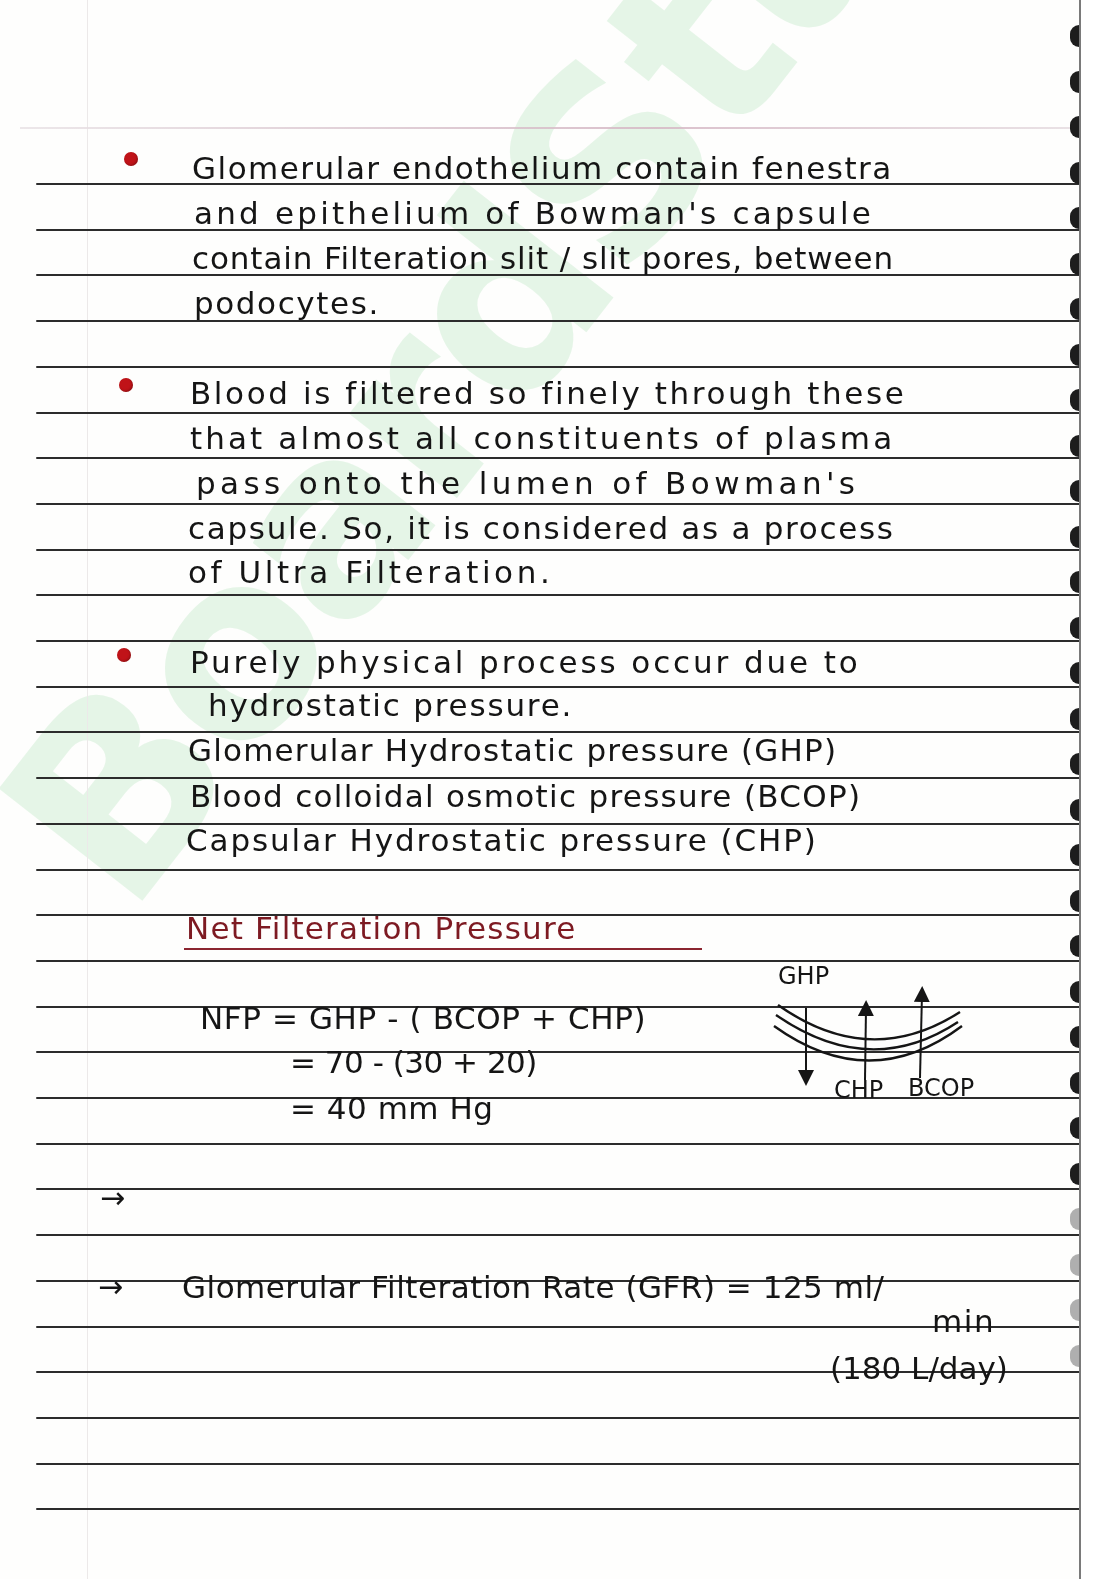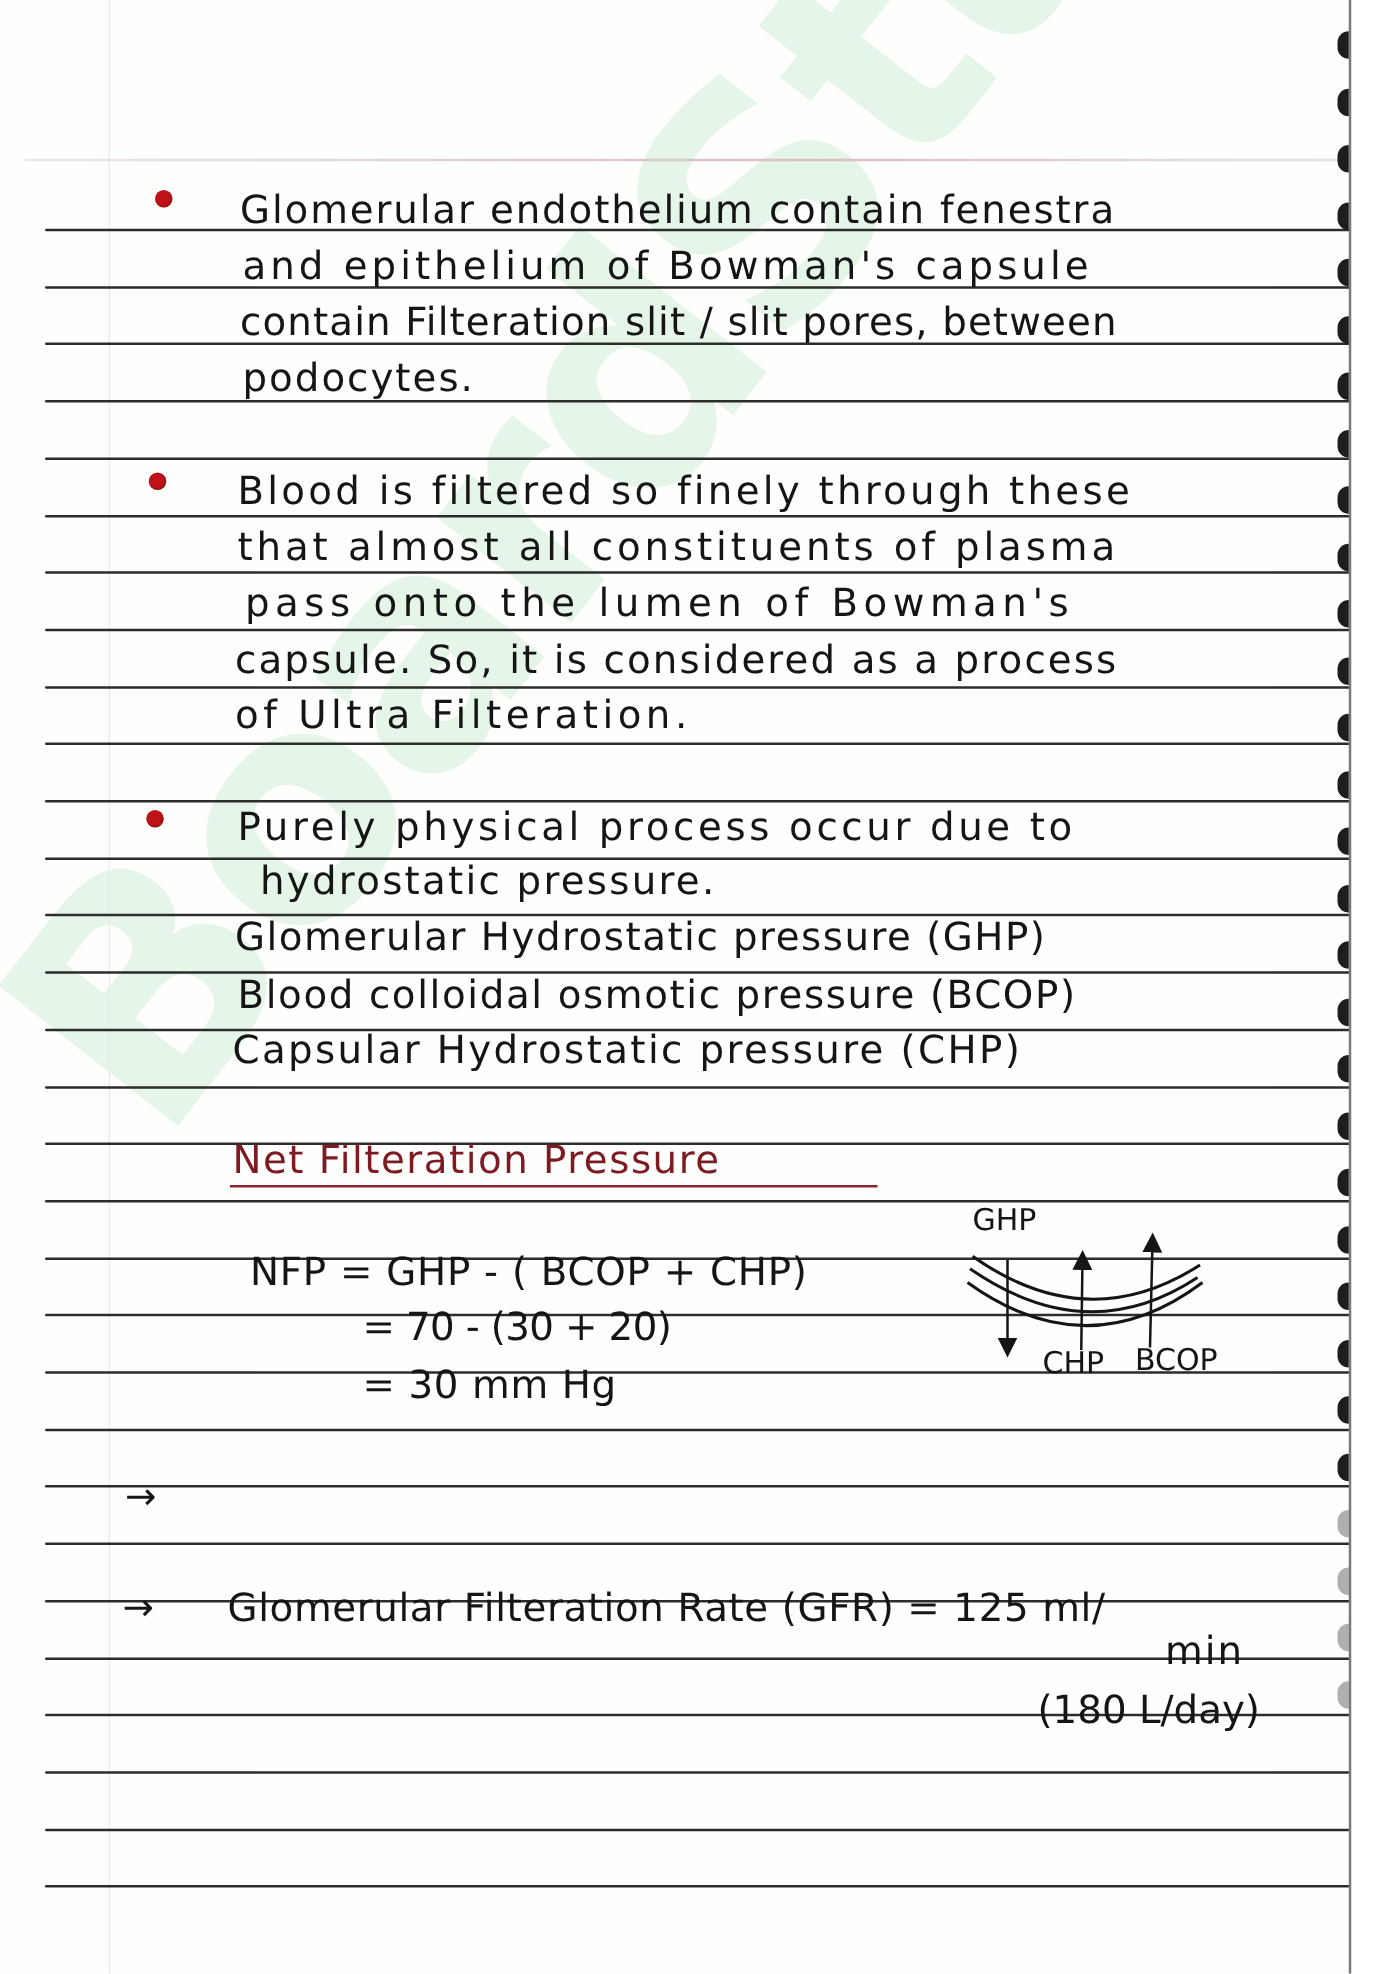--- a/index.html
+++ b/index.html
@@ -222,21 +222,21 @@
   <div class="hw" style="left:208px; top:690px; letter-spacing:1.8px;">hydrostatic pressure.</div>
   <div class="hw" style="left:188px; top:735px; letter-spacing:1.2px;">Glomerular Hydrostatic pressure (GHP)</div>
   <div class="hw" style="left:190px; top:781px; letter-spacing:1.3px;">Blood colloidal osmotic pressure (BCOP)</div>
   <div class="hw" style="left:186px; top:825px; letter-spacing:1.9px;">Capsular Hydrostatic pressure (CHP)</div>
 
   <div class="hw heading" style="left:186px; top:913px; letter-spacing:1.2px;text-align:center;">Net Filteration Pressure</div>
   <div class="heading-underline" style="left:184px; top:948px; width:518px;"></div>
 
   <div class="hw" style="left:200px; top:1003px; letter-spacing:0.6px;">NFP = GHP - ( BCOP + CHP)</div>
   <div class="hw" style="left:290px; top:1047px; letter-spacing:-0.5px;">= 70 - (30 + 20)</div>
-  <div class="hw" style="left:290px; top:1093px; letter-spacing:0.5px;">= 30 mm Hg</div>
+  <div class="hw" style="left:290px; top:1093px; letter-spacing:0.5px;">= 40 mm Hg</div>
 
   <div class="diagram">
     <svg width="220" height="150" viewBox="0 0 220 150">
       <defs>
         <marker id="ah" markerWidth="8" markerHeight="8" refX="4" refY="4" orient="auto">
           <path d="M0,0 L8,4 L0,8 Z" fill="#151515"></path>
         </marker>
       </defs>
       <path d="M8,45 Q100,110 190,52" fill="none" stroke="#151515" stroke-width="2.4"></path>
       <path d="M6,55 Q100,120 188,62" fill="none" stroke="#151515" stroke-width="2.4"></path>

